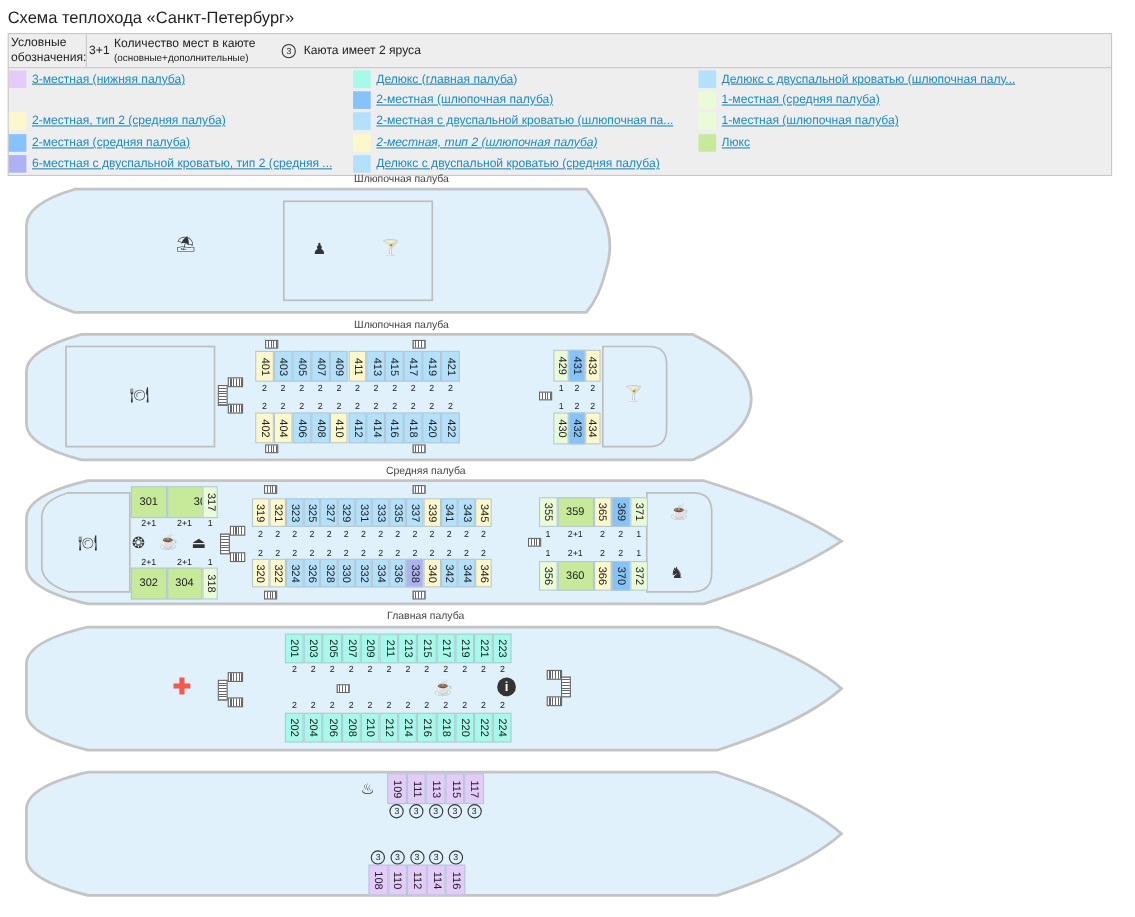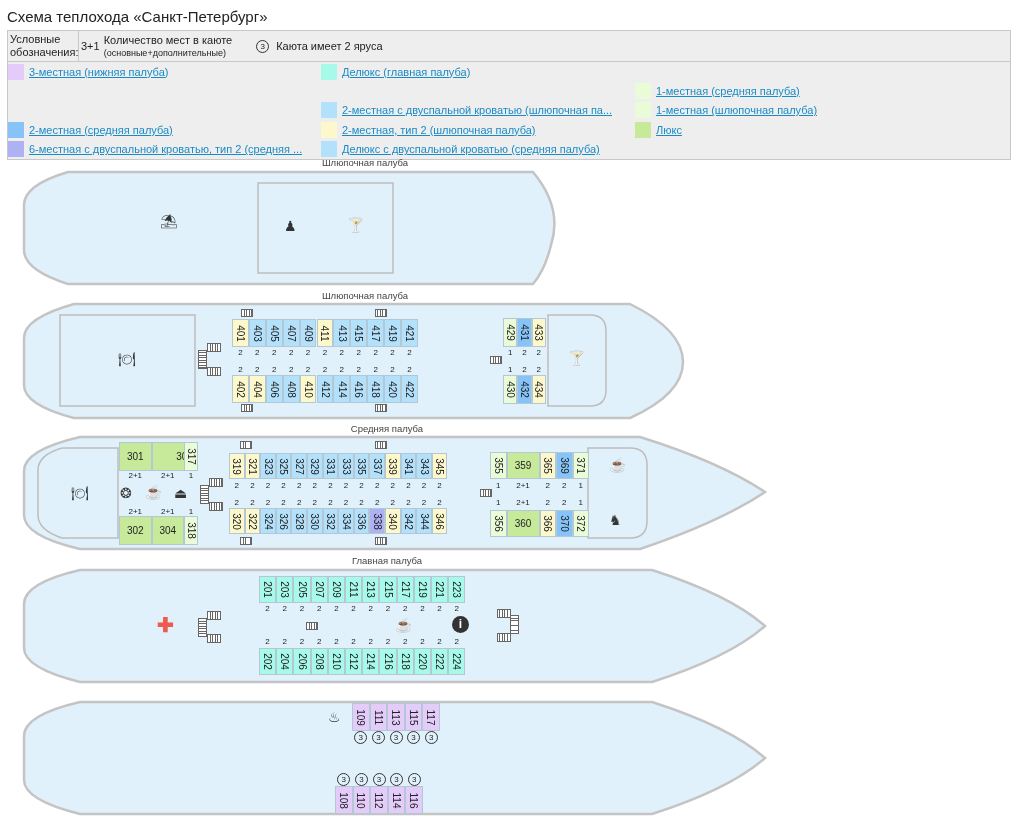--- a/index.html
+++ b/index.html
@@ -45,43 +45,55 @@
       <span class="circ">3</span>
       <span>Каюта имеет 2 яруса</span>
     </div>
   </div>
   <div class="row2">
     <div class="cats" id="cats">
         <div class="cat" style="left: 0px; top: 0px; width: 300px;">
           <span class="sw" style="background: rgb(228, 204, 250);"></span>
           <a style="max-width: 279px;">3-местная (нижняя палуба)</a>
         </div>
+        <div class="cat" style="left: 0px; top: 38.8px; width: 300px;">
+          <span class="sw" style="background: rgb(252, 248, 203);"></span>
+          <a style="max-width: 279px;">2-местная, тип 2 (средняя палуба)</a>
+        </div>
         <div class="cat" style="left: 0px; top: 58.2px; width: 300px;">
           <span class="sw" style="background: rgb(133, 195, 248);"></span>
           <a style="max-width: 279px;">2-местная (средняя палуба)</a>
         </div>
         <div class="cat" style="left: 0px; top: 77.6px; width: 300px;">
           <span class="sw" style="background: rgb(174, 178, 245);"></span>
           <a style="max-width: 279px;">6-местная с двуспальной кроватью, тип 2 (средняя ...</a>
         </div>
         <div class="cat" style="left: 313px; top: 0px; width: 305px;">
           <span class="sw" style="background: rgb(167, 249, 234);"></span>
           <a style="max-width: 284px;">Делюкс (главная палуба)</a>
         </div>
+        <div class="cat" style="left: 313px; top: 19.4px; width: 305px;">
+          <span class="sw" style="background: rgb(133, 195, 248);"></span>
+          <a style="max-width: 284px;">2-местная (шлюпочная палуба)</a>
+        </div>
         <div class="cat" style="left: 313px; top: 38.8px; width: 305px;">
           <span class="sw" style="background: rgb(179, 224, 251);"></span>
           <a style="max-width: 284px;">2-местная с двуспальной кроватью (шлюпочная па...</a>
         </div>
         <div class="cat" style="left: 313px; top: 58.2px; width: 305px;">
           <span class="sw" style="background: rgb(252, 248, 203);"></span>
-          <a style="max-width: 284px;">2-местная, тип 2 (шлюпочная палуба)</a>
+          <a style="max-width: 284px; font-style: italic;">2-местная, тип 2 (шлюпочная палуба)</a>
         </div>
         <div class="cat" style="left: 313px; top: 77.6px; width: 305px;">
           <span class="sw" style="background: rgb(179, 224, 251);"></span>
           <a style="max-width: 284px;">Делюкс с двуспальной кроватью (средняя палуба)</a>
+        </div>
+        <div class="cat" style="left: 627px; top: 0px; width: 290px;">
+          <span class="sw" style="background: rgb(179, 224, 251);"></span>
+          <a style="max-width: 269px;">Делюкс с двуспальной кроватью (шлюпочная палу...</a>
         </div>
         <div class="cat" style="left: 627px; top: 19.4px; width: 290px;">
           <span class="sw" style="background: rgb(234, 251, 216);"></span>
           <a style="max-width: 269px;">1-местная (средняя палуба)</a>
         </div>
         <div class="cat" style="left: 627px; top: 38.8px; width: 290px;">
           <span class="sw" style="background: rgb(234, 251, 216);"></span>
           <a style="max-width: 269px;">1-местная (шлюпочная палуба)</a>
         </div>
         <div class="cat" style="left: 627px; top: 58.2px; width: 290px;">

